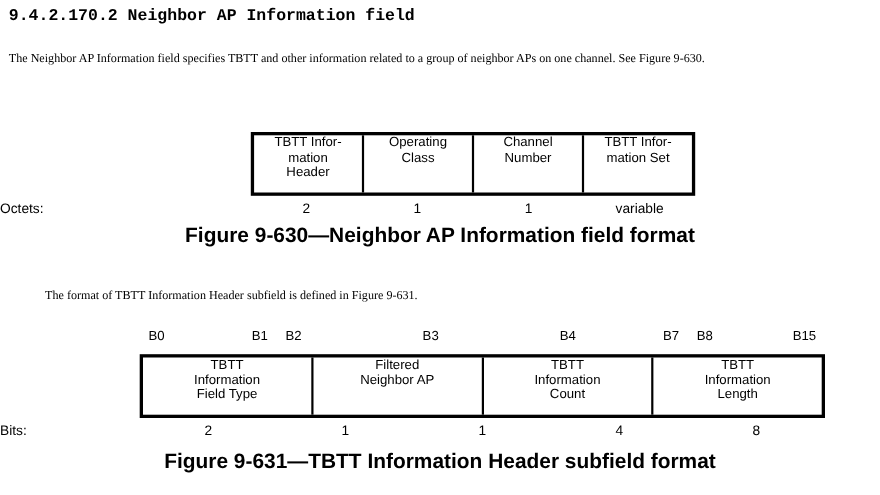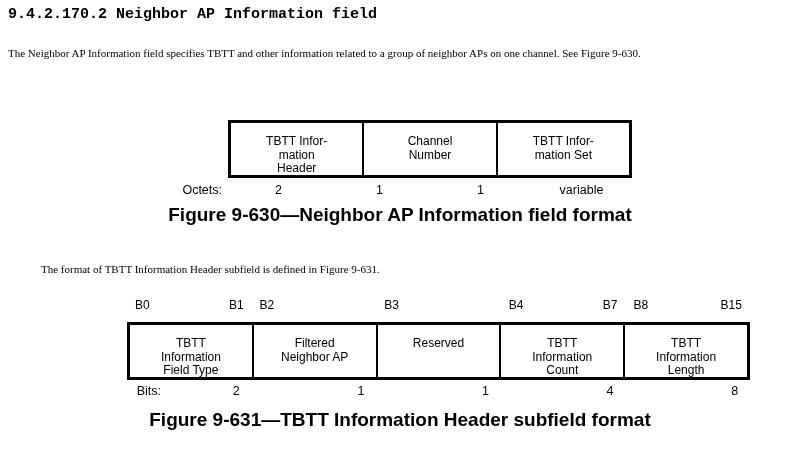--- a/index.html
+++ b/index.html
@@ -44,21 +44,21 @@
   #row630 { left: 228px; top: 120px; width: 404px; height: 58px; }
   #row631 { left: 127px; top: 322px; width: 623px; height: 58px; }
 
   .field-cell {
     flex: 1 1 0;
     border-left: 2px solid #000;
     box-sizing: border-box;
     text-align: center;
     font-size: 12px;
     line-height: 13.5px;
-    padding-top: 12px;
+    padding-top: 0;
     white-space: pre-line;
     overflow: hidden;
   }
   .field-cell:first-child { border-left: none; }
 
   
   .bit-labels {
     position: absolute;
     left: 127px; top: 298px;
     width: 623px;
@@ -74,22 +74,22 @@
   .bit-seg.span { justify-content: space-between; }
   .bit-seg.single { }
 
   
   .size-row {
     position: absolute;
     display: flex;
     font-size: 12.5px;
   }
   #octets-row { left: 0; top: 183px; }
-  #bits-row   { left: 0; top: 384px; padding-left: 47px; }
-  .size-label { text-align: right; }
+  #bits-row   { left: 0; top: 384px; }
+  .size-label { }
   #octets-row .size-label { width: 222px; }
   #bits-row   .size-label { width: 114px; }
   .size-val { text-align: center; }
   #octets-row .size-val { width: 101px; }
   #octets-row .size-val.first { margin-left: 6px; }
   #bits-row .size-val { width: 124.6px; }
   #bits-row .size-val.first { margin-left: 13px; }
 
   .figure-caption {
     position: absolute;
@@ -106,20 +106,22 @@
 <body>
 
 <div class="section-heading">9.4.2.170.2 Neighbor AP Information field</div>
 
 <div class="body-paragraph" id="para1">The Neighbor AP Information field specifies TBTT and other information related to a group of neighbor APs on one channel. See Figure 9-630.</div>
 
 <div class="field-row" id="row630">
   <div class="field-cell">TBTT Infor-
 mation
 Header</div>
+  <div class="field-cell">Operating
+Class</div>
   <div class="field-cell">Channel
 Number</div>
   <div class="field-cell">TBTT Infor-
 mation Set</div>
 </div>
 
 <div class="size-row" id="octets-row">
   <div class="size-label">Octets:</div>
   <div class="size-val first">2</div>
   <div class="size-val">1</div>
@@ -151,21 +153,20 @@
     <span>B15</span>
   </div>
 </div>
 
 <div class="field-row" id="row631">
   <div class="field-cell">TBTT
 Information
 Field Type</div>
   <div class="field-cell">Filtered
 Neighbor AP</div>
-  <div class="field-cell">Reserved</div>
   <div class="field-cell">TBTT
 Information
 Count</div>
   <div class="field-cell">TBTT
 Information
 Length</div>
 </div>
 
 <div class="size-row" id="bits-row">
   <div class="size-label">Bits:</div>

